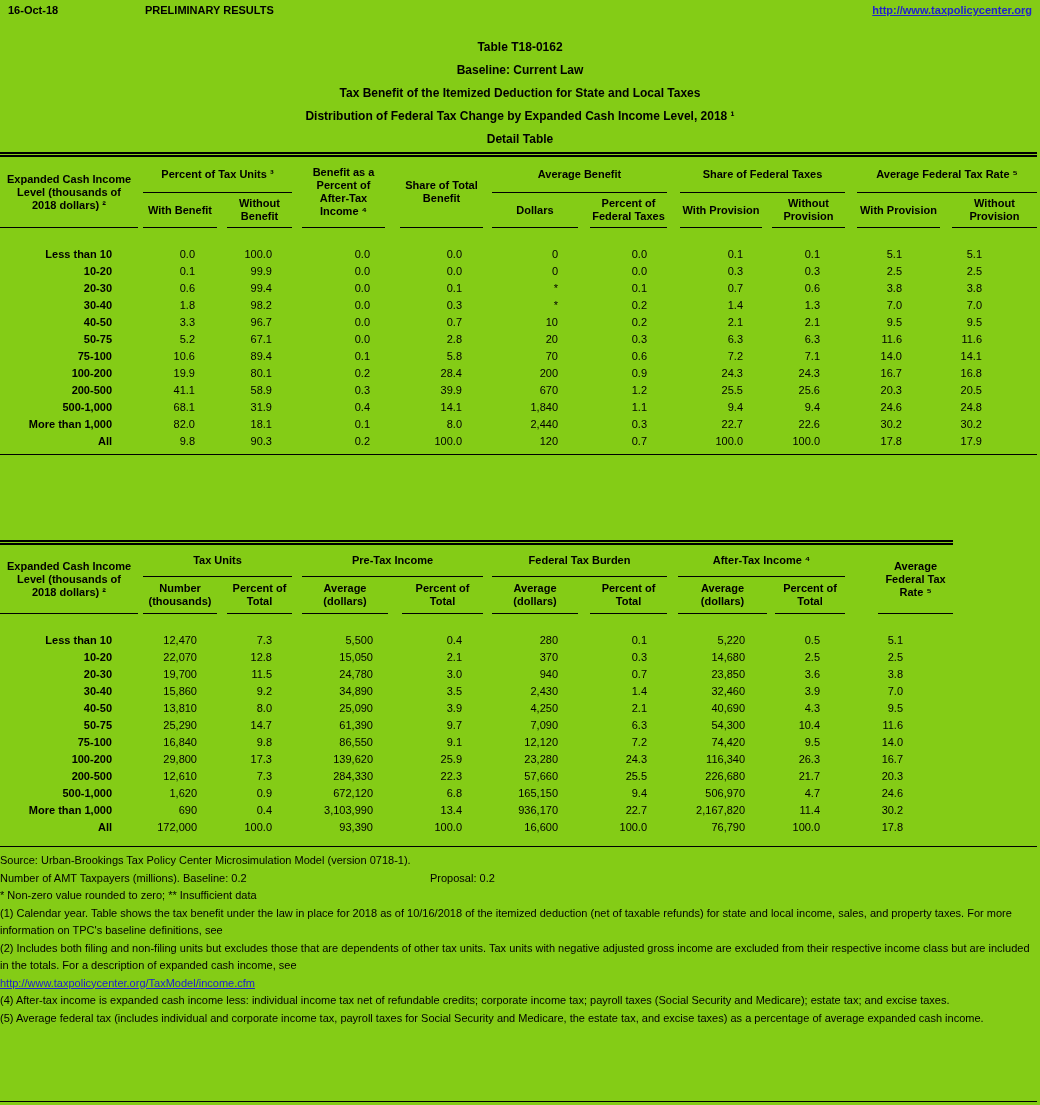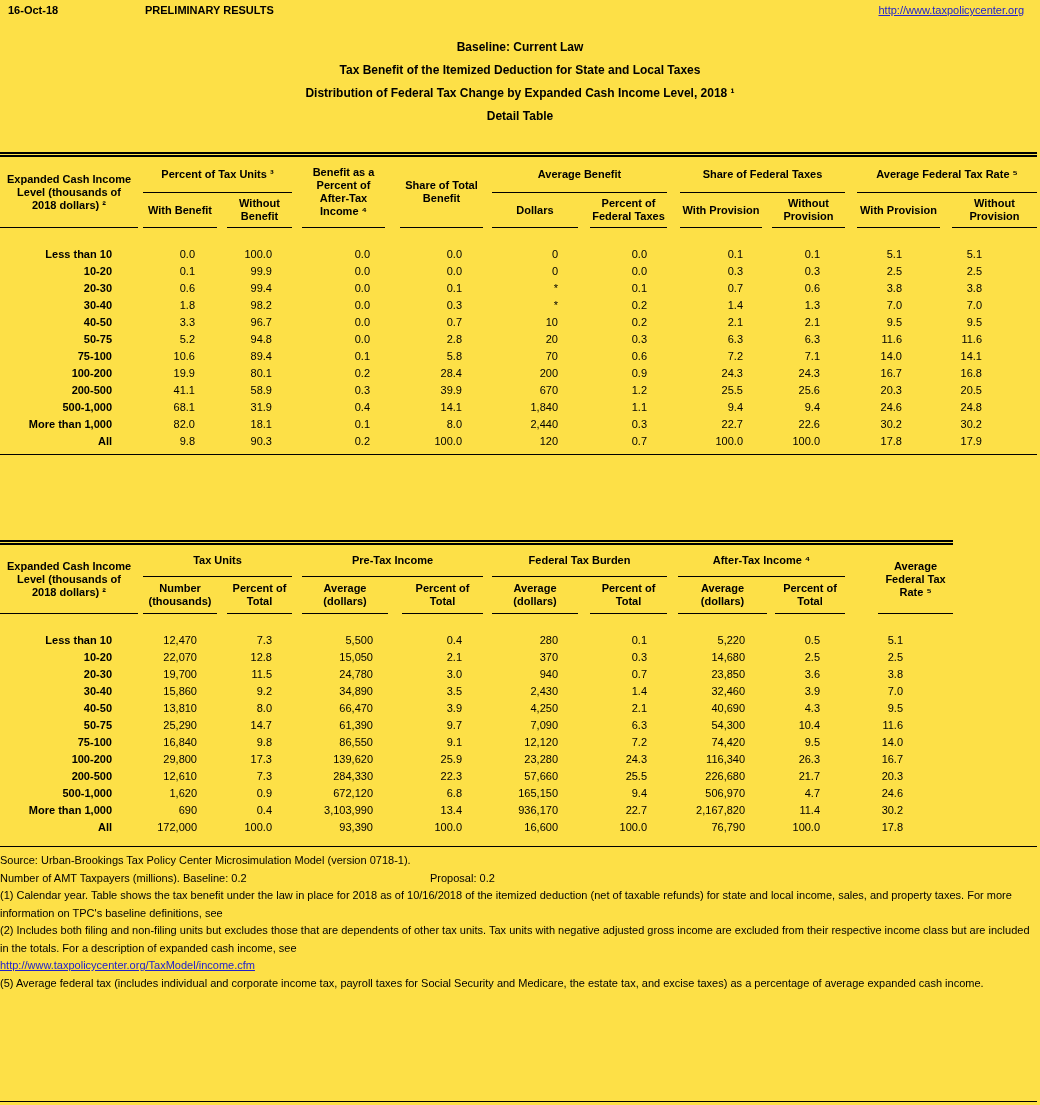--- a/index.html
+++ b/index.html
@@ -1,26 +1,26 @@
 <!DOCTYPE html>
 <html><head>
 <meta charset="utf-8">
 <style>
   * { box-sizing: border-box; }
   html,body { margin:0; padding:0; background:#fff; }
   .page {
     position:relative; width:1040px; height:1105px; overflow:hidden;
-    background:#fde047; color:#000;
+    background:#84cc16; color:#000;
     font-family:"Liberation Sans","DejaVu Sans",sans-serif;
   }
   
   .topbar { position:absolute; top:4px; left:0; width:100%; height:16px; font-size:11px; font-weight:bold; }
   .topbar .date { position:absolute; left:8px; top:0; }
   .topbar .prelim { position:absolute; left:145px; top:0; }
-  .topbar .sitelink { position:absolute; right:16px; top:0; font-weight:normal;margin-left:32px; }
+  .topbar .sitelink { position:absolute; right:8px; top:0; font-weight:bold;margin-left:32px; }
   a.link { color:#2222CC; text-decoration:underline; cursor:pointer; }
   
   .titles { position:absolute; top:36px; left:0; width:100%; text-align:center;
             font-size:12px; font-weight:bold; line-height:23px; }
   .t2title { position:absolute; top:481px; left:0; width:100%; text-align:center;
              font-size:12px; font-weight:bold; line-height:23px; }
   
   table { border-collapse:separate; border-spacing:0; table-layout:fixed; position:absolute; left:0; }
   .t1 { top:152px; width:1037px; border-top:5px double #000; border-bottom:1.5px solid #000; }
   .t2 { top:540px; width:953px;  border-top:5px double #000; }
@@ -55,20 +55,21 @@
 
 <div class="page">
 
   <div class="topbar">
     <span class="date">16-Oct-18</span>
     <span class="prelim">PRELIMINARY RESULTS</span>
     <a class="link sitelink">http://www.taxpolicycenter.org</a>
   </div>
 
   <div class="titles">
+    <div>Table T18-0162</div>
     <div>Baseline: Current Law</div>
     <div>Tax Benefit of the Itemized Deduction for State and Local Taxes</div>
     <div>Distribution of Federal Tax Change by Expanded Cash Income Level, 2018 ¹</div>
     <div>Detail Table</div>
   </div>
 
   <table class="t1">
     <colgroup>
       <col style="width:138px">
         <col style="width:5px">
@@ -240,21 +241,21 @@
           <td class="gut"></td>
           <td class="num v8">9.5</td>
           <td class="gut"></td>
           <td class="num v9">9.5</td>
         </tr>
         <tr>
           <td class="lbl">50-75</td>
           <td class="gut"></td>
           <td class="num v0">5.2</td>
           <td class="gut"></td>
-          <td class="num v1">94.8</td>
+          <td class="num v1">67.1</td>
           <td class="gut"></td>
           <td class="num v2">0.0</td>
           <td class="gut"></td>
           <td class="num v3">2.8</td>
           <td class="gut"></td>
           <td class="num v4">20</td>
           <td class="gut"></td>
           <td class="num v5">0.3</td>
           <td class="gut"></td>
           <td class="num v6">6.3</td>
@@ -551,21 +552,21 @@
           <td class="gut"></td>
           <td class="num v8">7.0</td>
         </tr>
         <tr>
           <td class="lbl">40-50</td>
           <td class="gut"></td>
           <td class="num v0">13,810</td>
           <td class="gut"></td>
           <td class="num v1">8.0</td>
           <td class="gut"></td>
-          <td class="num v2">66,470</td>
+          <td class="num v2">25,090</td>
           <td class="gut"></td>
           <td class="num v3">3.9</td>
           <td class="gut"></td>
           <td class="num v4">4,250</td>
           <td class="gut"></td>
           <td class="num v5">2.1</td>
           <td class="gut"></td>
           <td class="num v6">40,690</td>
           <td class="gut"></td>
           <td class="num v7">4.3</td>
@@ -726,20 +727,22 @@
         </tr>
       </tfoot>
   </table>
 
   <div class="footnotes">
     <div class="fnline">Source: Urban-Brookings Tax Policy Center Microsimulation Model (version 0718-1).</div>
     <div class="fnline">
       <span>Number of AMT Taxpayers (millions).  Baseline: 0.2</span>
       <span class="proposal">Proposal: 0.2</span>
     </div>
+    <div class="fnline">* Non-zero value rounded to zero; ** Insufficient data</div>
     <div class="fnline">(1) Calendar year. Table shows the tax benefit under the law in place for 2018 as of 10/16/2018 of the itemized deduction (net of taxable refunds) for state and local income, sales, and property taxes. For more information on TPC's baseline definitions, see</div>
     <div class="fnline">(2) Includes both filing and non-filing units but excludes those that are dependents of other tax units. Tax units with negative adjusted gross income are excluded from their respective income class but are included in the totals. For a description of expanded cash income, see</div>
     <div class="fnline"><a class="link">http://www.taxpolicycenter.org/TaxModel/income.cfm</a></div>
+    <div class="fnline">(4) After-tax income is expanded cash income less: individual income tax net of refundable credits; corporate income tax; payroll taxes (Social Security and Medicare); estate tax; and excise taxes.</div>
     <div class="fnline">(5) Average federal tax (includes individual and corporate income tax, payroll taxes for Social Security and Medicare, the estate tax, and excise taxes) as a percentage of average expanded cash income.</div>
   </div>
 
   <div class="bottomrule"></div>
 </div>
 
 </body></html>

